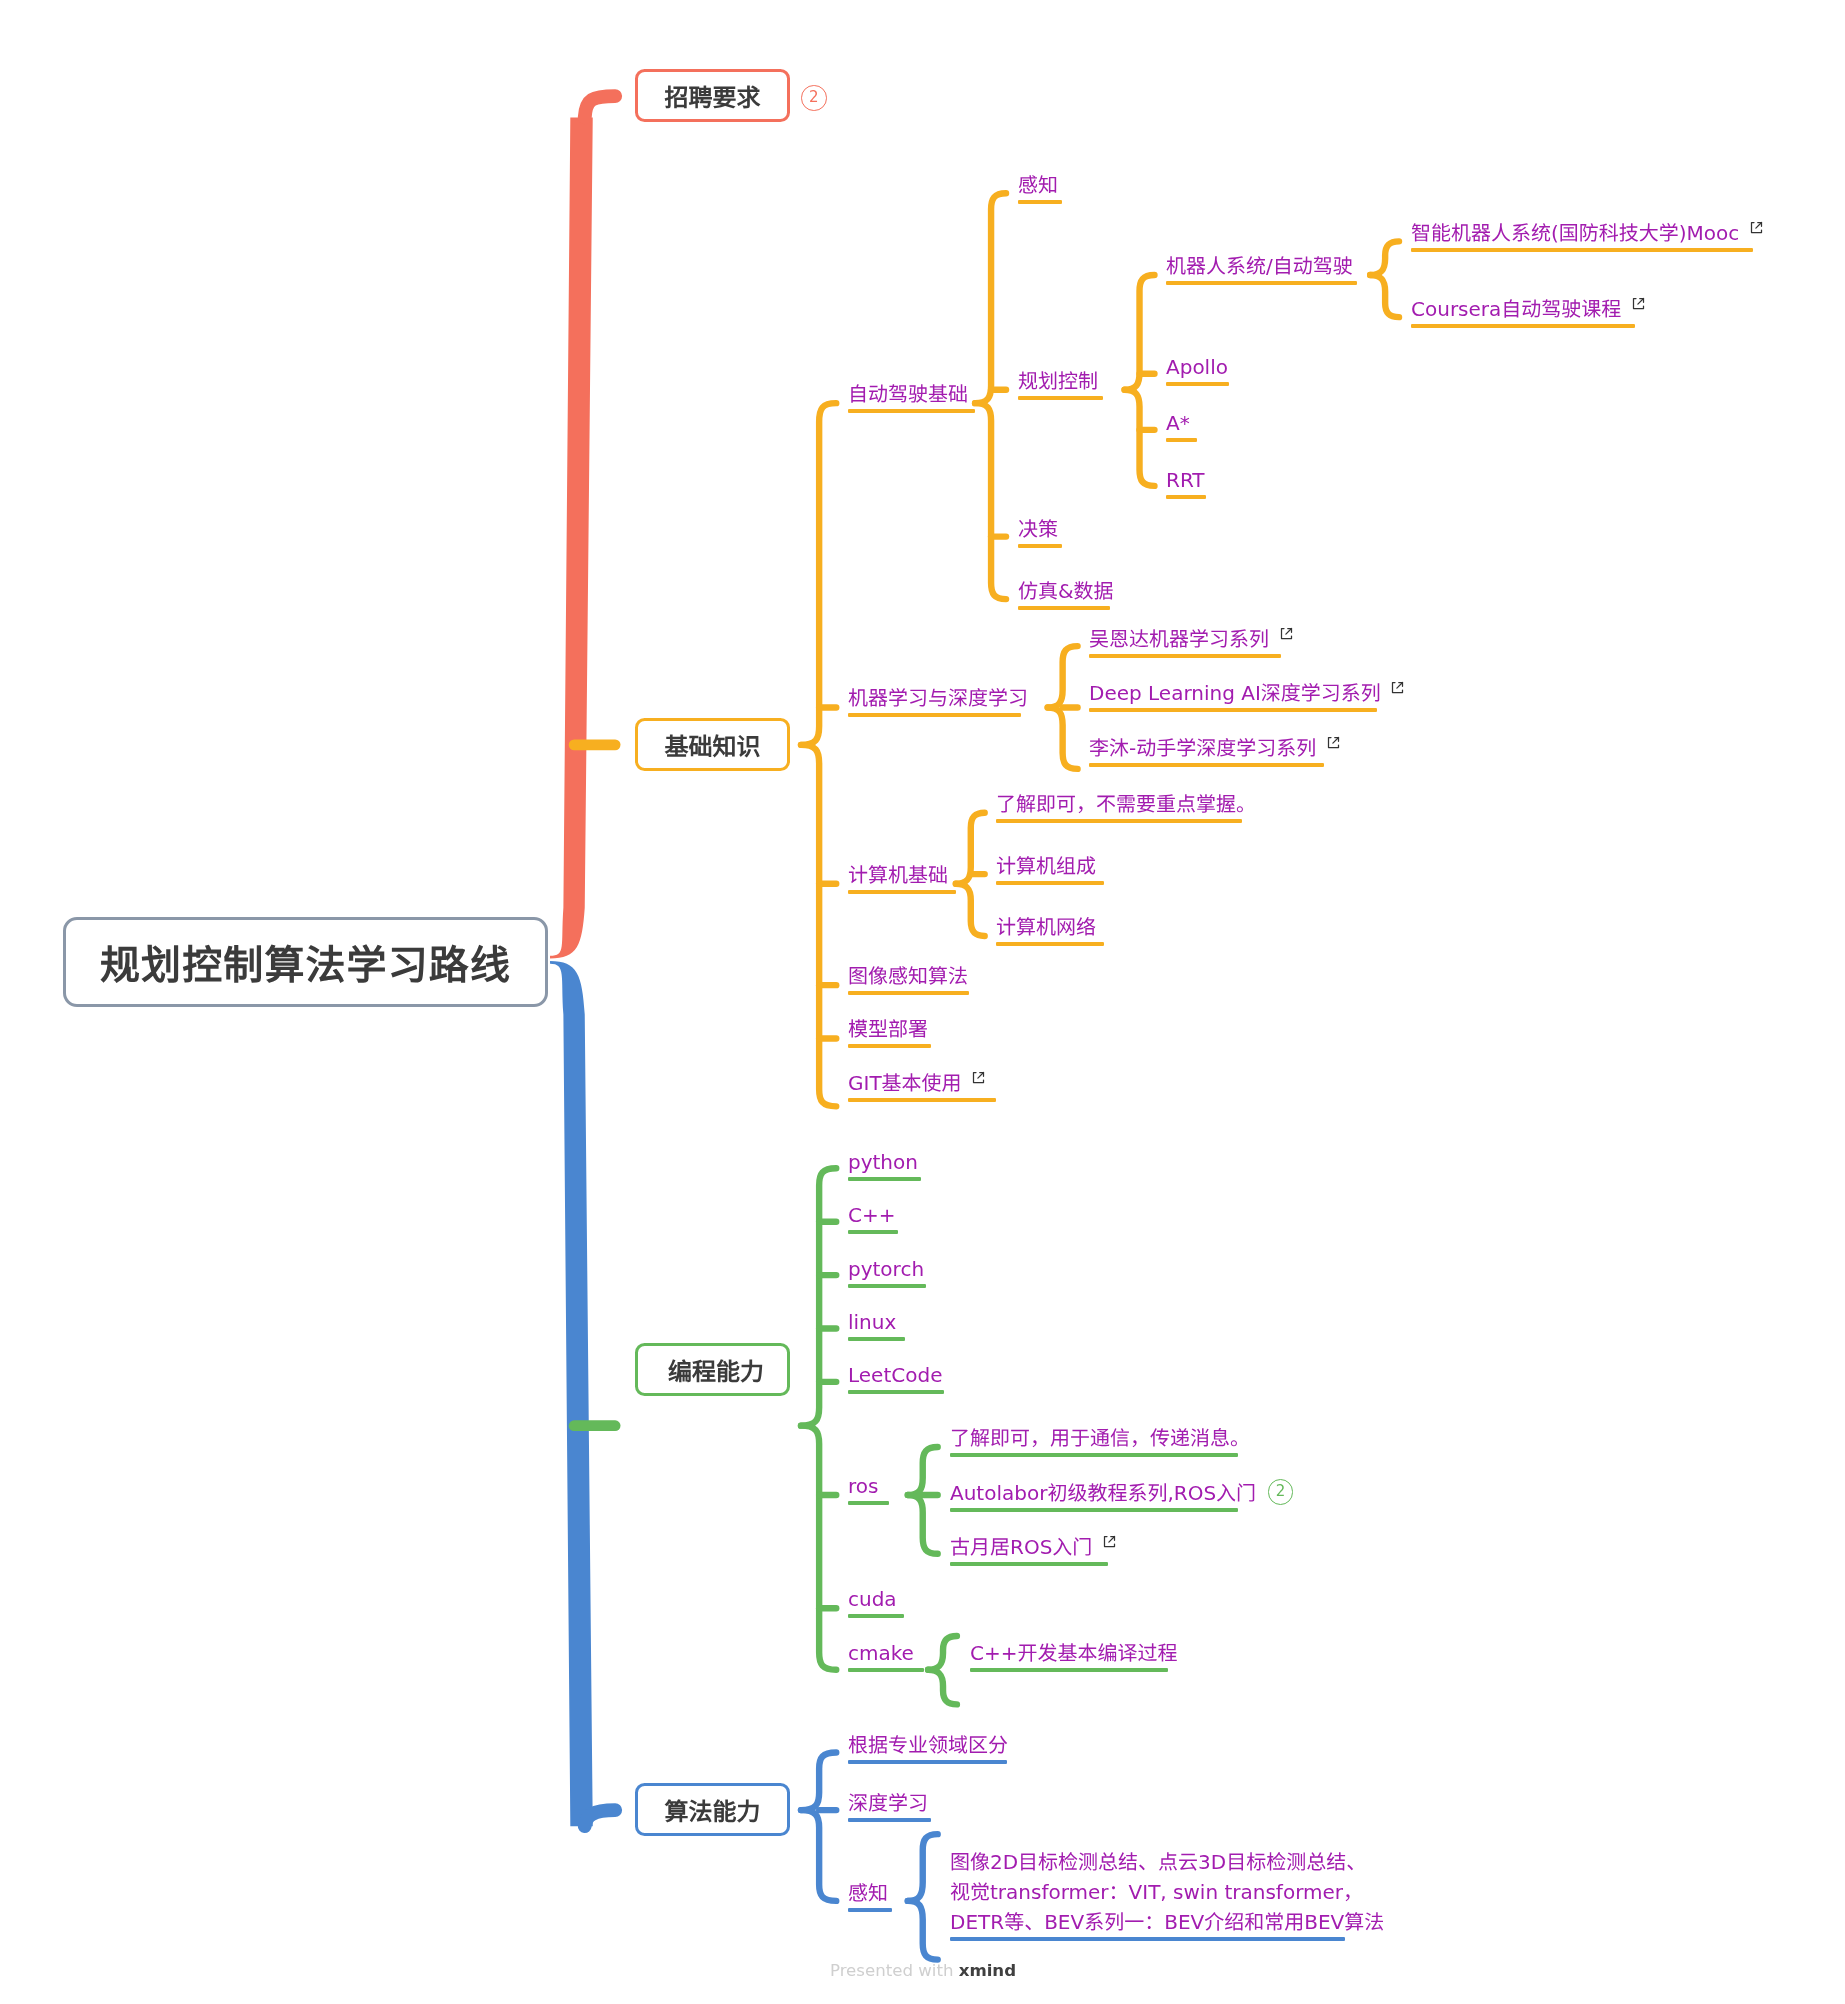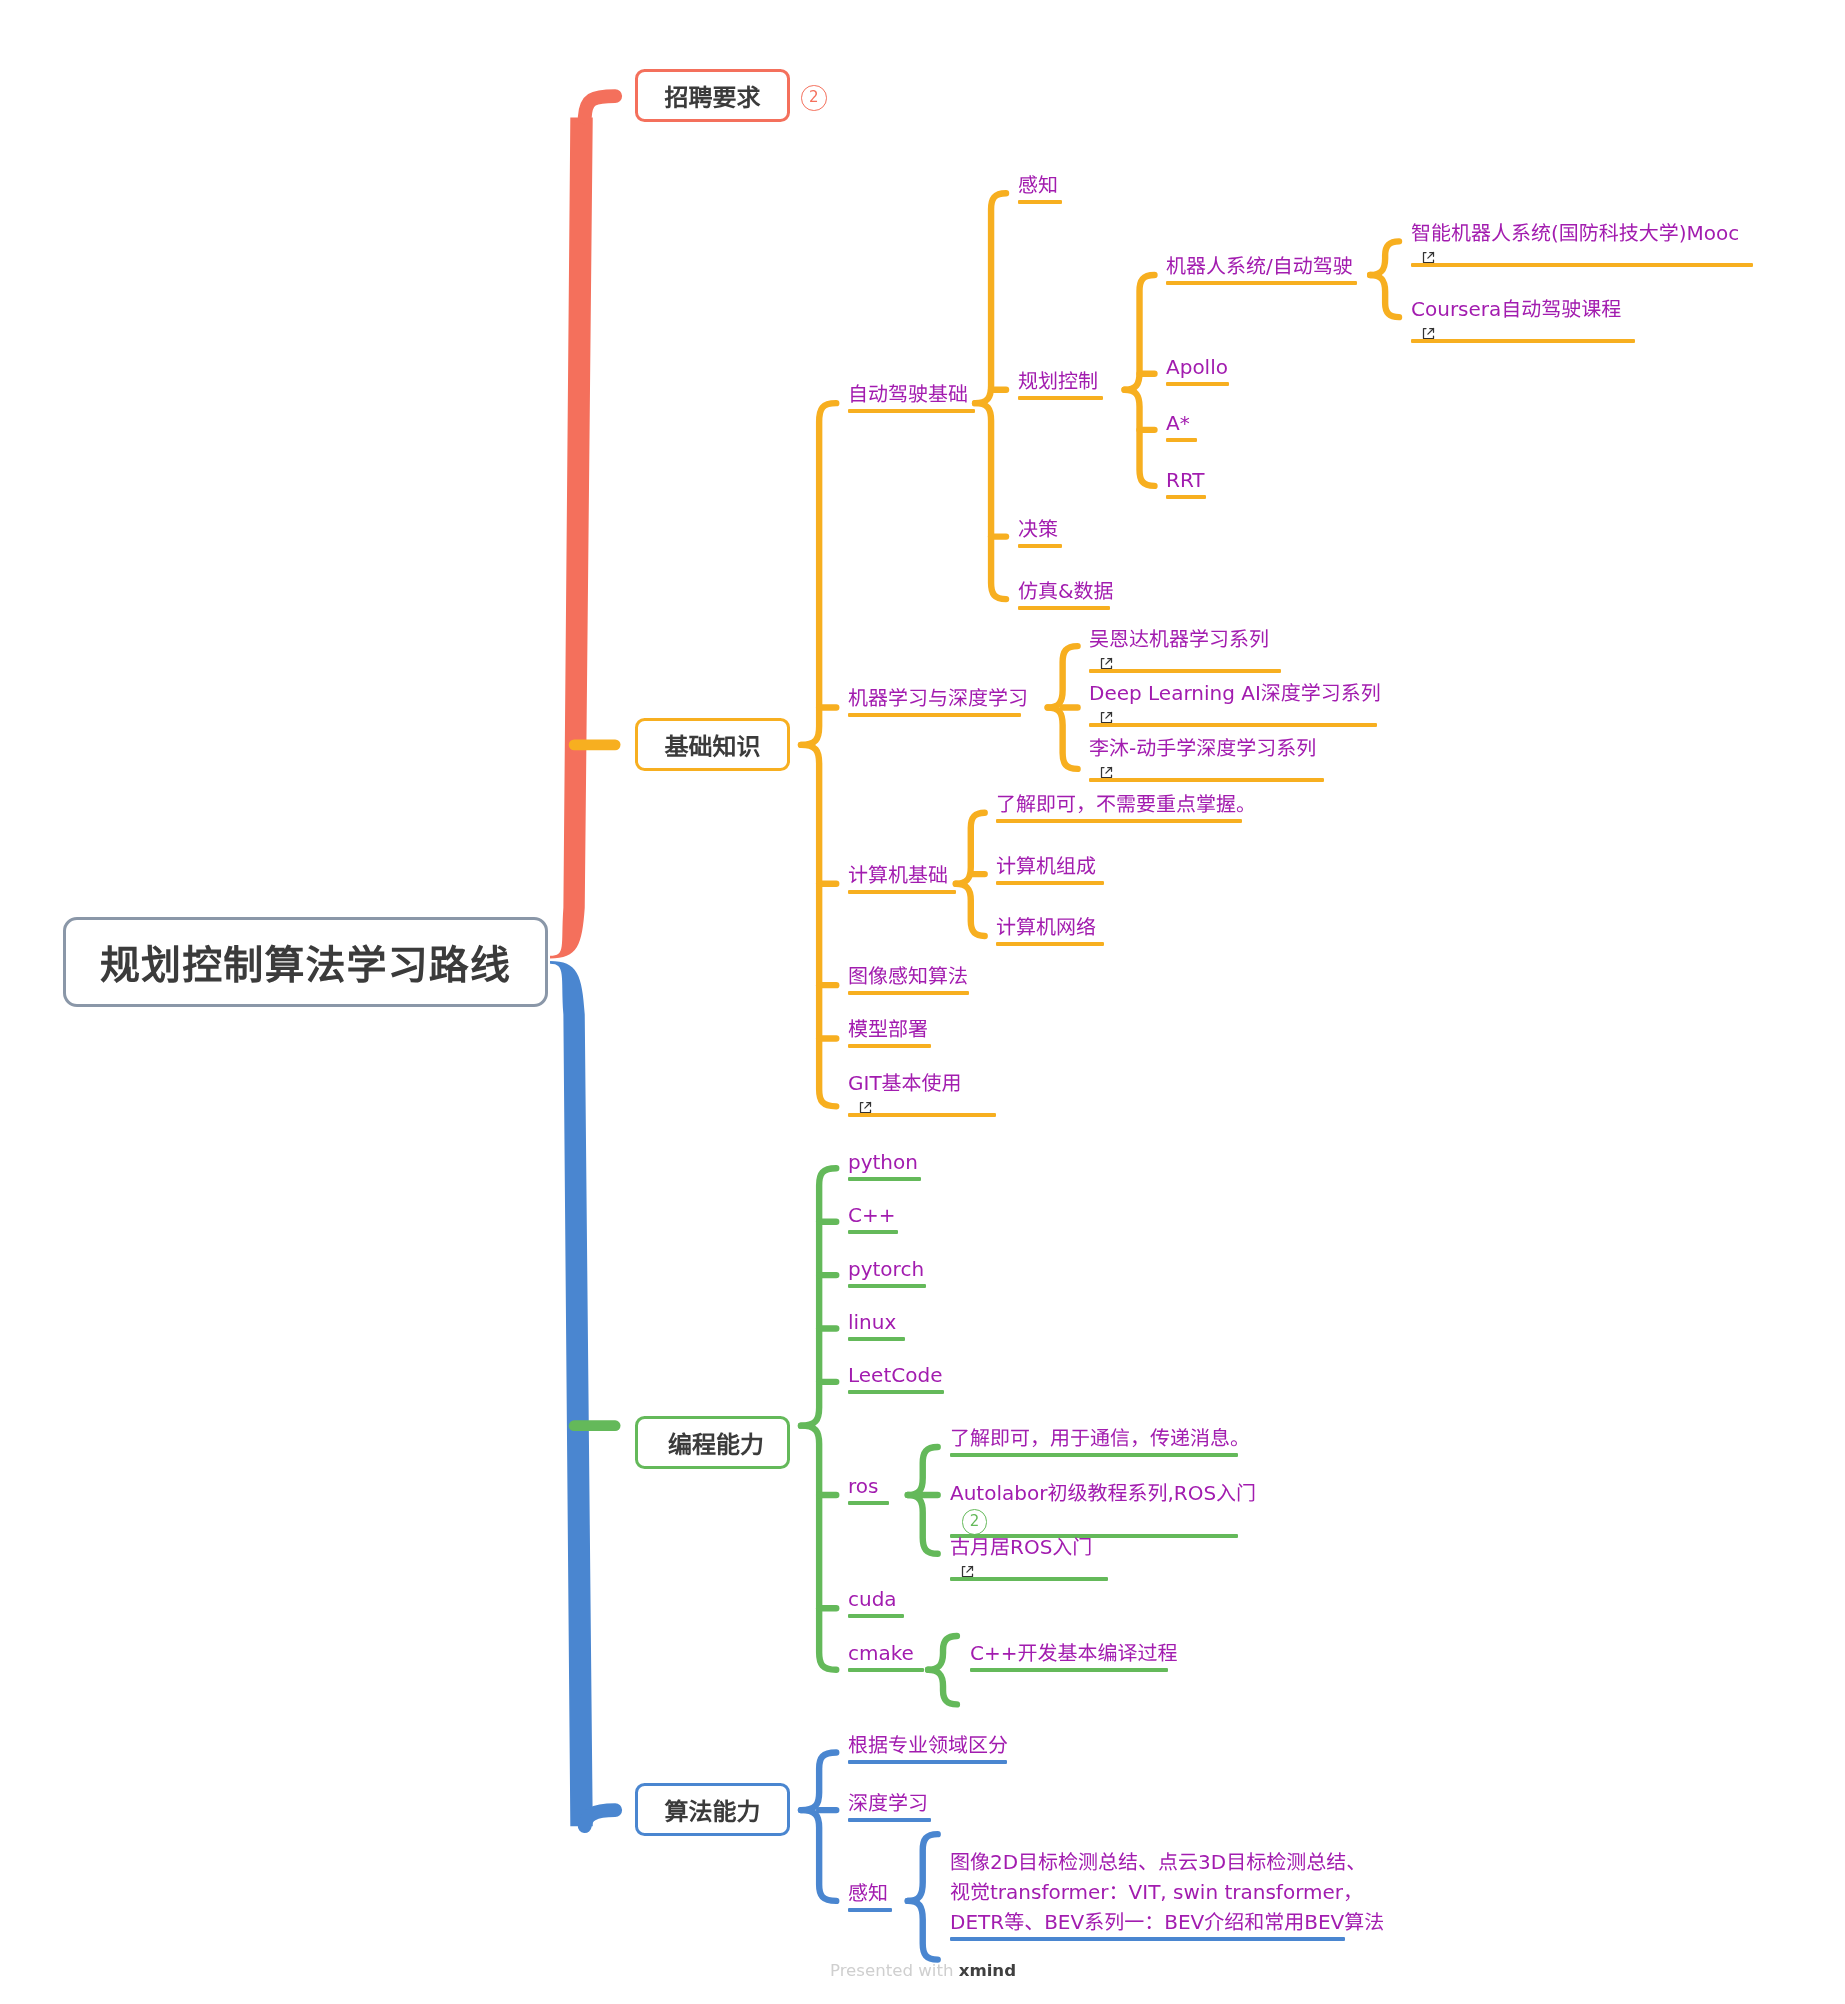--- a/index.html
+++ b/index.html
@@ -73,21 +73,21 @@
     display:inline-flex;align-items:center;justify-content:center;
     width:23.5px;height:23.5px;border-radius:50%;
     border:1.6px solid currentColor;
     font-size:15px;line-height:1;margin-left:11.7px;
     flex:0 0 auto;position:relative;top:1.1px;
     font-family:"DejaVu Sans","Liberation Sans",sans-serif;
   }
   .badge-red{color:#F4705C;}
   .badge-green{color:#64B95A;}
 
-  .topic-row{display:flex;align-items:flex-start;flex-direction:column;}
+  .topic-row{display:flex;align-items:flex-start;}
 
   
   .footer{
     position:absolute;left:0;top:1961px;width:1846px;
     text-align:center;font-size:16.6px;color:#cfcfcf;
     font-family:"DejaVu Sans","Liberation Sans",sans-serif;
     z-index:3;
   }
   .footer b{font-weight:bold;color:#404040;}
 </style>
@@ -176,21 +176,21 @@
     <span>招聘要求</span>
   </div>
   <div style="position:absolute;left:801px;top:84px;z-index:6;">
     <span class="badge badge-red" style="margin-left:0;">2</span>
   </div>
 
   <div class="branch-box bb-orange" style="left:635px;top:718px;">
     <span>基础知识</span>
   </div>
 
-  <div class="branch-box bb-green" style="left:635px;top:1416px;padding-left:7px;">
+  <div class="branch-box bb-green" style="left:635px;top:1343px;padding-left:7px;">
     <span>编程能力</span>
   </div>
 
   <div class="branch-box bb-blue" style="left:635px;top:1783px;">
     <span>算法能力</span>
   </div>
 
   <div class="topic" style="left:848px;top:379px;width:127px;">
     <span class="tx">自动驾驶基础</span>
     <i class="underline u-orange" style="width:127px;"></i>

